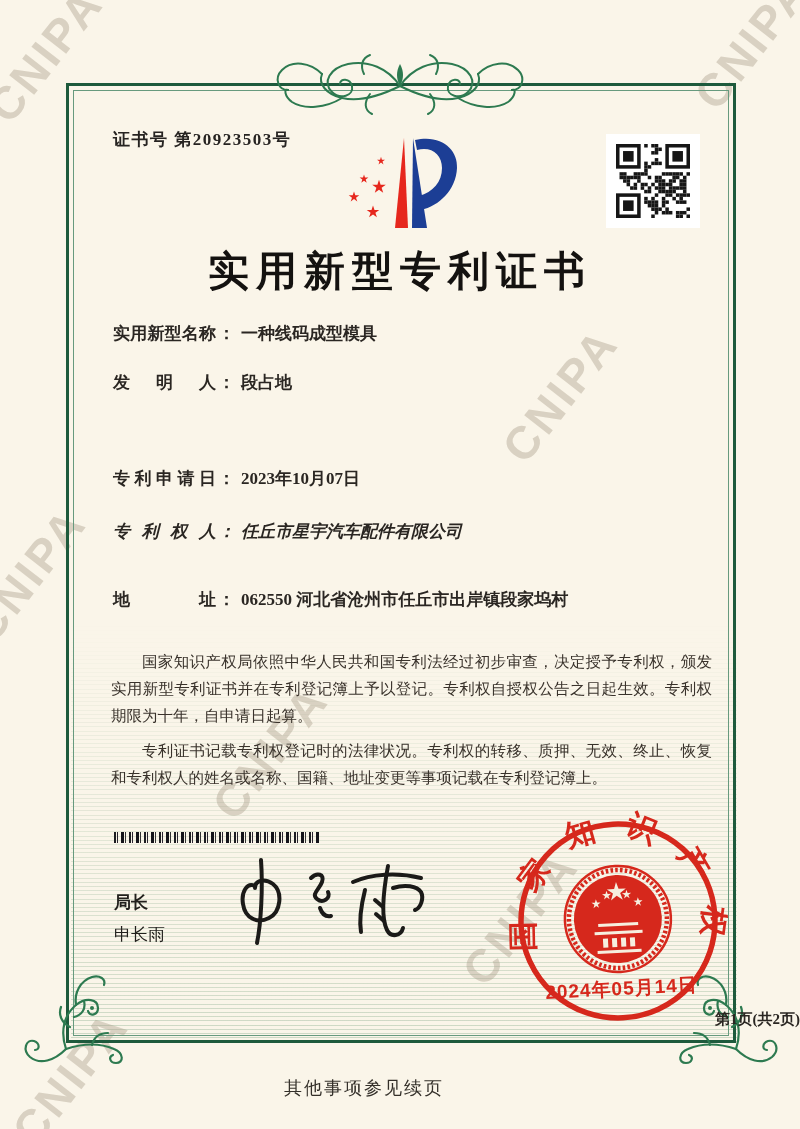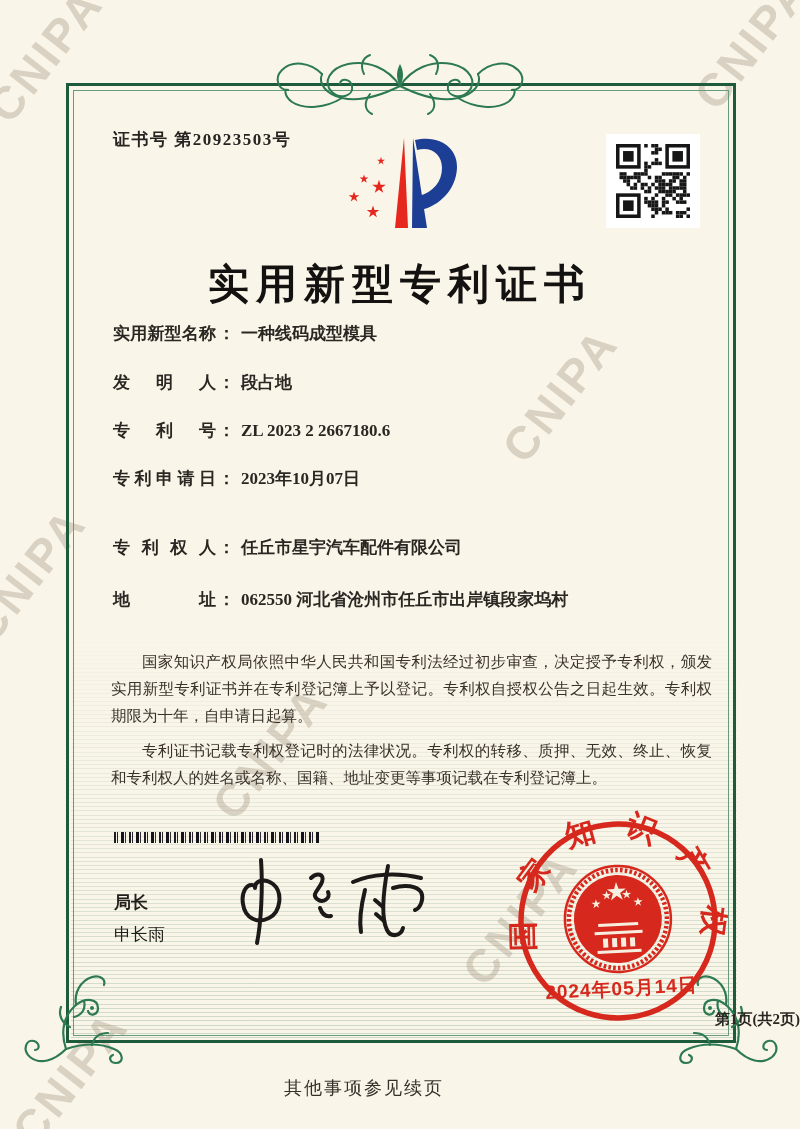--- a/index.html
+++ b/index.html
@@ -24,21 +24,21 @@
 
   .ornament{position:absolute;z-index:3;}
 
   .content{position:absolute;left:0;top:0;width:800px;height:1129px;z-index:4;}
 
   .cert-no{position:absolute;left:113px;top:128px;font-size:17px;font-weight:600;
       letter-spacing:1.5px;color:#262321;}
   .logo{position:absolute;left:337px;top:130px;}
   .qr-card{position:absolute;left:606px;top:134px;width:94px;height:94px;background:#fff;
       display:flex;align-items:center;justify-content:center;}
-  .doc-title{position:absolute;left:0;top:257px;width:800px;text-align:center;
+  .doc-title{position:absolute;left:0;top:244px;width:800px;text-align:center;
       font-size:41px;font-weight:900;letter-spacing:7px;color:#141210;}
 
   .frow{position:absolute;left:113px;font-size:17px;font-weight:600;color:#2a2622;white-space:nowrap;}
   .flabel{display:inline-block;width:103px;text-align:justify;text-align-last:justify;}
   .flabel2{display:inline-block;width:86px;text-align:justify;text-align-last:justify;}
   .fcolon{display:inline-block;margin:0 6px 0 2px;}
   .grant2{position:absolute;left:240px;top:0;}
 
   .body-par{position:absolute;left:111px;top:648px;width:601px;font-size:15.5px;
       line-height:27px;color:#39322b;text-align:justify;}
@@ -276,27 +276,24 @@
     </div>
 
     <div class="doc-title">实用新型专利证书</div>
 
     <div class="frow" style="top:322px;">
       <span class="flabel">实用新型名称</span><span class="fcolon">：</span><span>一种线码成型模具</span>
     </div>
     <div class="frow" style="top:371px;">
       <span class="flabel">发明人</span><span class="fcolon">：</span><span>段占地</span>
     </div>
-    <div class="frow" style="top:419px;">
-      <span class="flabel">专利号</span><span class="fcolon">：</span><span>ZL 2023 2 2667180.6</span>
-    </div>
     <div class="frow" style="top:467px;">
       <span class="flabel">专利申请日</span><span class="fcolon">：</span><span>2023年10月07日</span>
     </div>
-    <div class="frow" style="top:536px;">
+    <div class="frow" style="top:520px;font-style:italic;">
       <span class="flabel">专利权人</span><span class="fcolon">：</span><span>任丘市星宇汽车配件有限公司</span>
     </div>
     <div class="frow" style="top:588px;">
       <span class="flabel">地址</span><span class="fcolon">：</span><span>062550 河北省沧州市任丘市出岸镇段家坞村</span>
     </div>
 
 
     <div class="body-par">
       <p>国家知识产权局依照中华人民共和国专利法经过初步审查，决定授予专利权，颁发实用新型专利证书并在专利登记簿上予以登记。专利权自授权公告之日起生效。专利权期限为十年，自申请日起算。</p>
       <p>专利证书记载专利权登记时的法律状况。专利权的转移、质押、无效、终止、恢复和专利权人的姓名或名称、国籍、地址变更等事项记载在专利登记簿上。</p>

